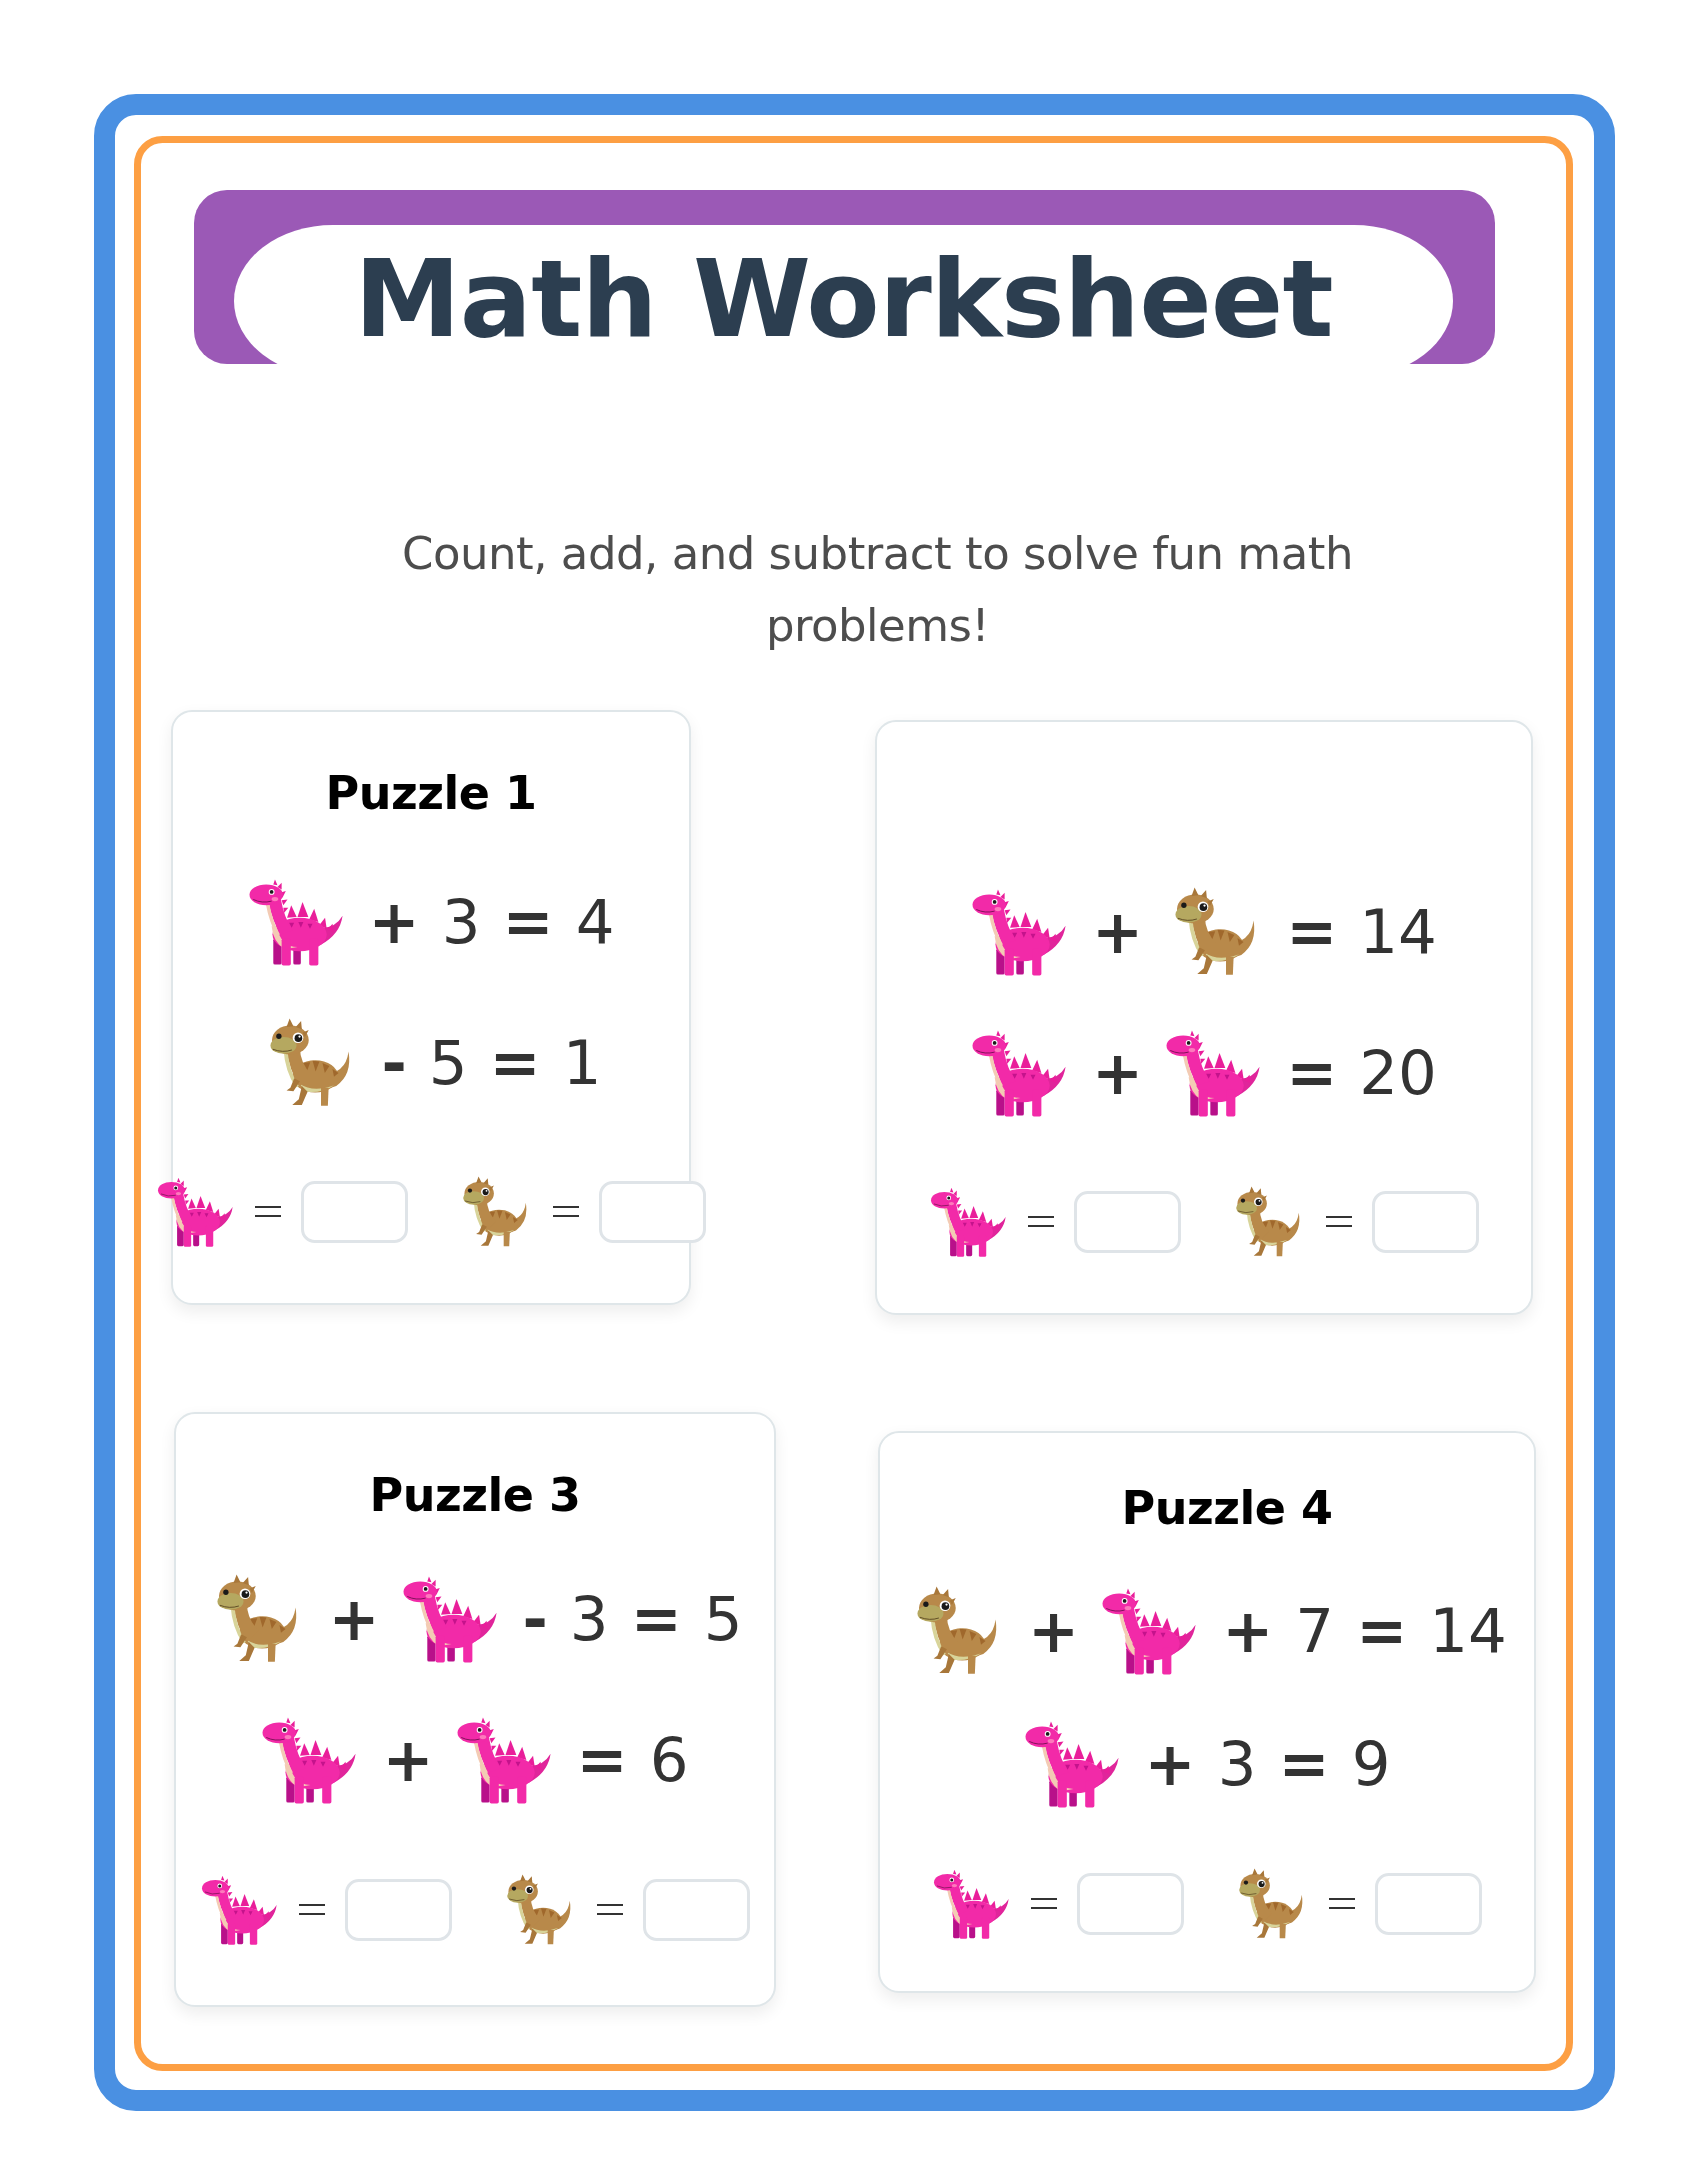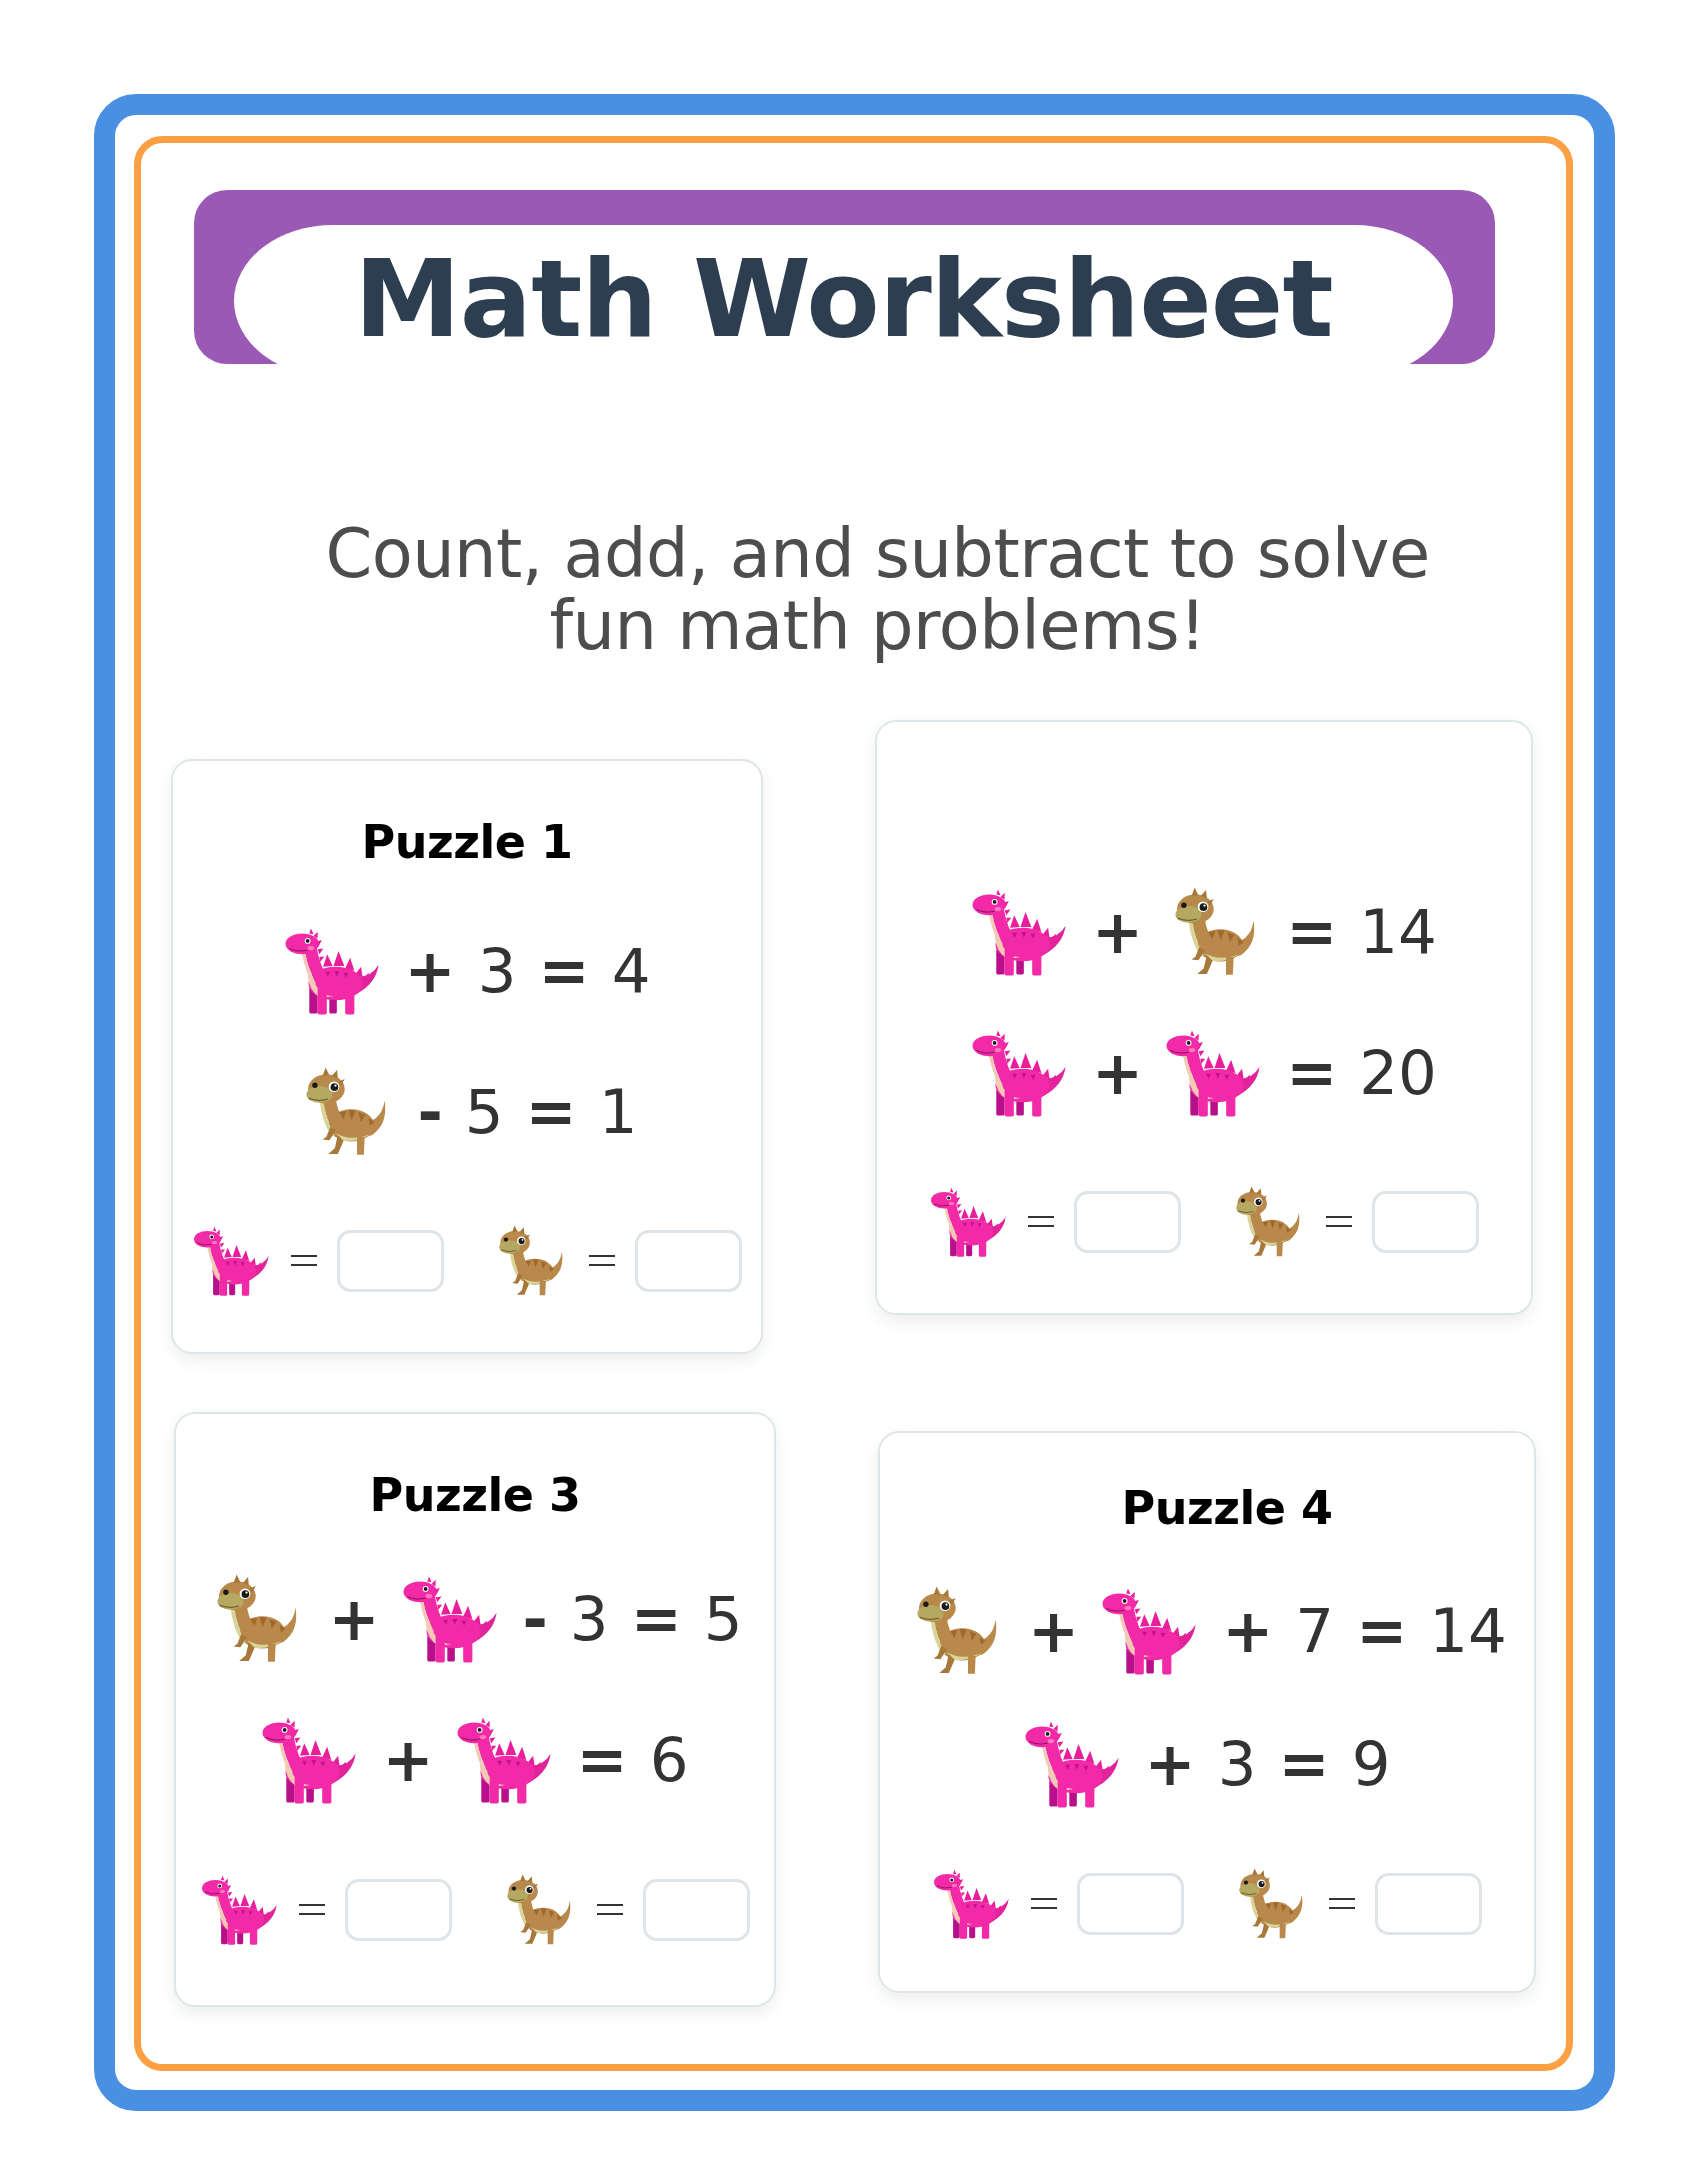--- a/index.html
+++ b/index.html
@@ -58,34 +58,34 @@
     line-height: 1;
     margin-top: -2.8px;
     white-space: nowrap;
   }
   .subtitle {
     position: absolute;
     left: 294px; top: 518px;
     width: 1167px;
     text-align: center;
     font-family: "DejaVu Sans", sans-serif;
-    font-size: 67px;
+    font-size: 45px;
     line-height: 72px;
     color: #4d4d4d;
     letter-spacing: -0.5px;
   }
   .card {
     position: absolute;
     box-sizing: border-box;
     background: #ffffff;
     border: 2.3px solid #dfe6e9;
     border-radius: 21px;
     box-shadow: 0 6.4px 15.6px rgba(0,0,0,0.07);
   }
-  .card-1 { left: 171px;  top: 759px; width: 592px; height: 595px; }
+  .card-1 { left: 171px;  top: 710px; width: 520px; height: 595px; }
   .card-2 { left: 875px; top: 720px; width: 658px; height: 595px; }
   .card-3 { left: 174px;  top: 1412px; width: 602px; height: 595px; }
   .card-4 { left: 878px; top: 1431px; width: 658px; height: 562px; }
 
   .card-title {
     position: absolute;
     left: 0; right: 0;
     text-align: center;
     font-family: "DejaVu Sans", sans-serif;
     font-weight: bold;

